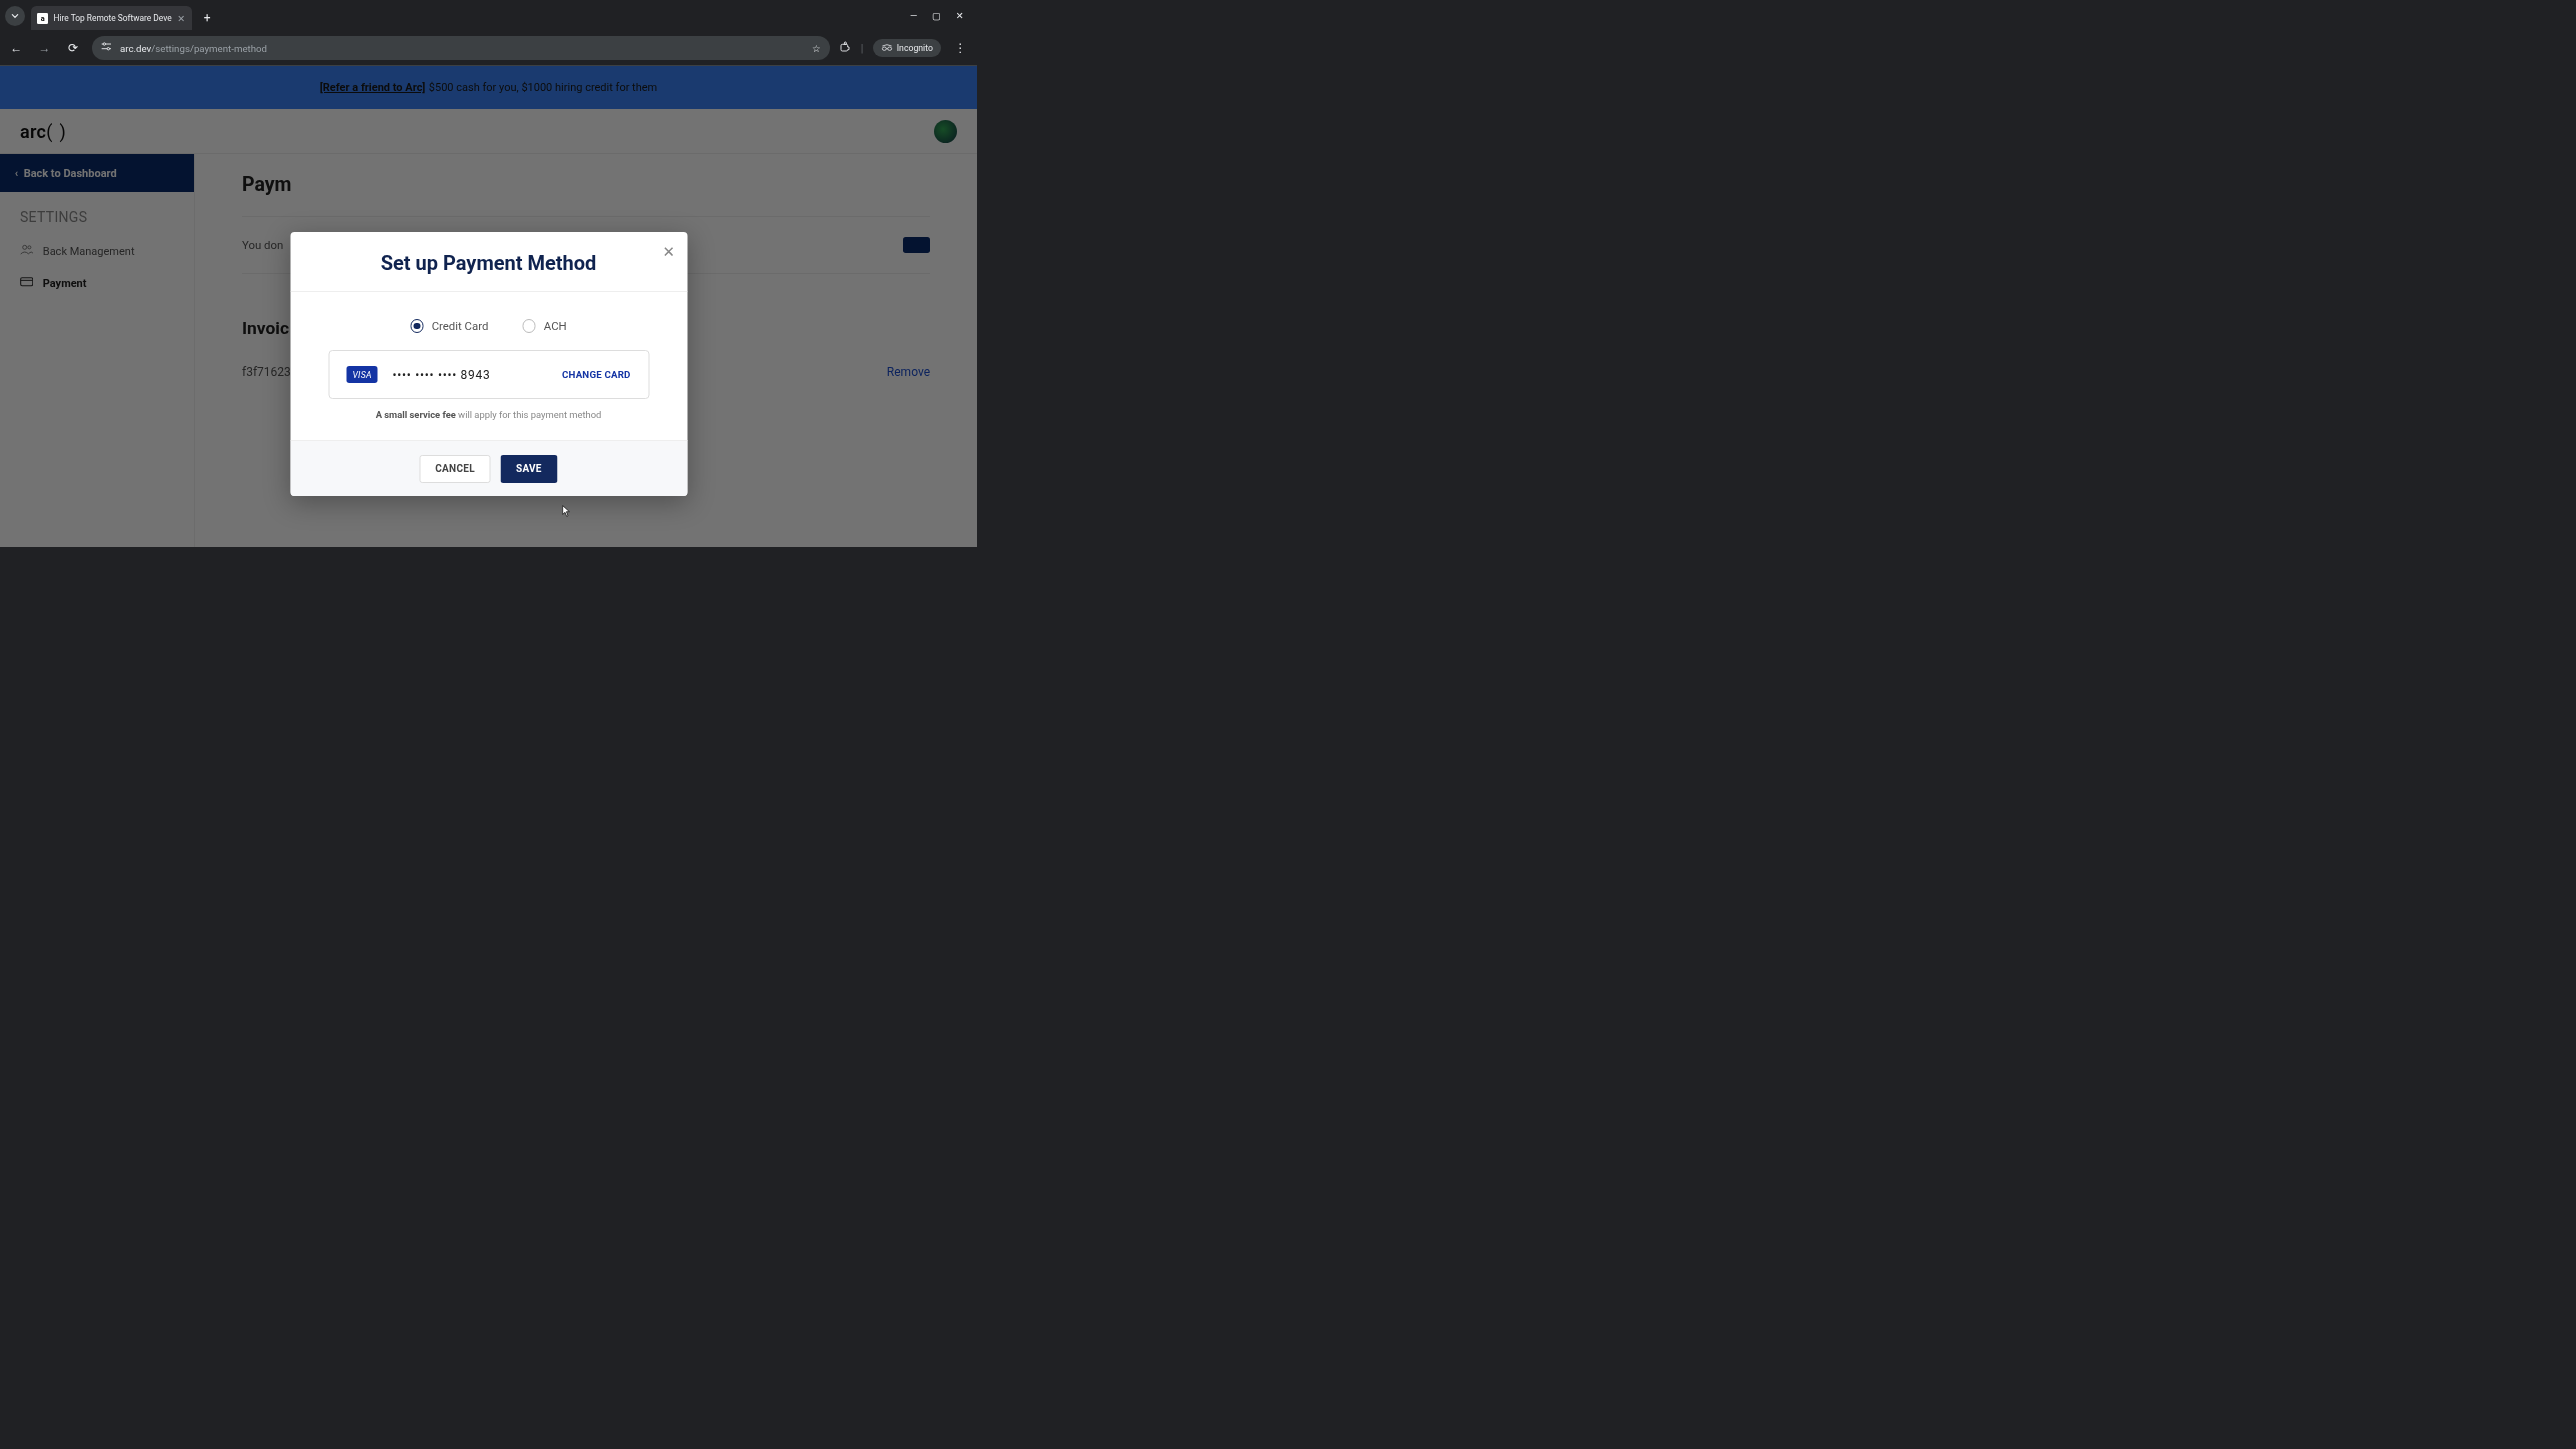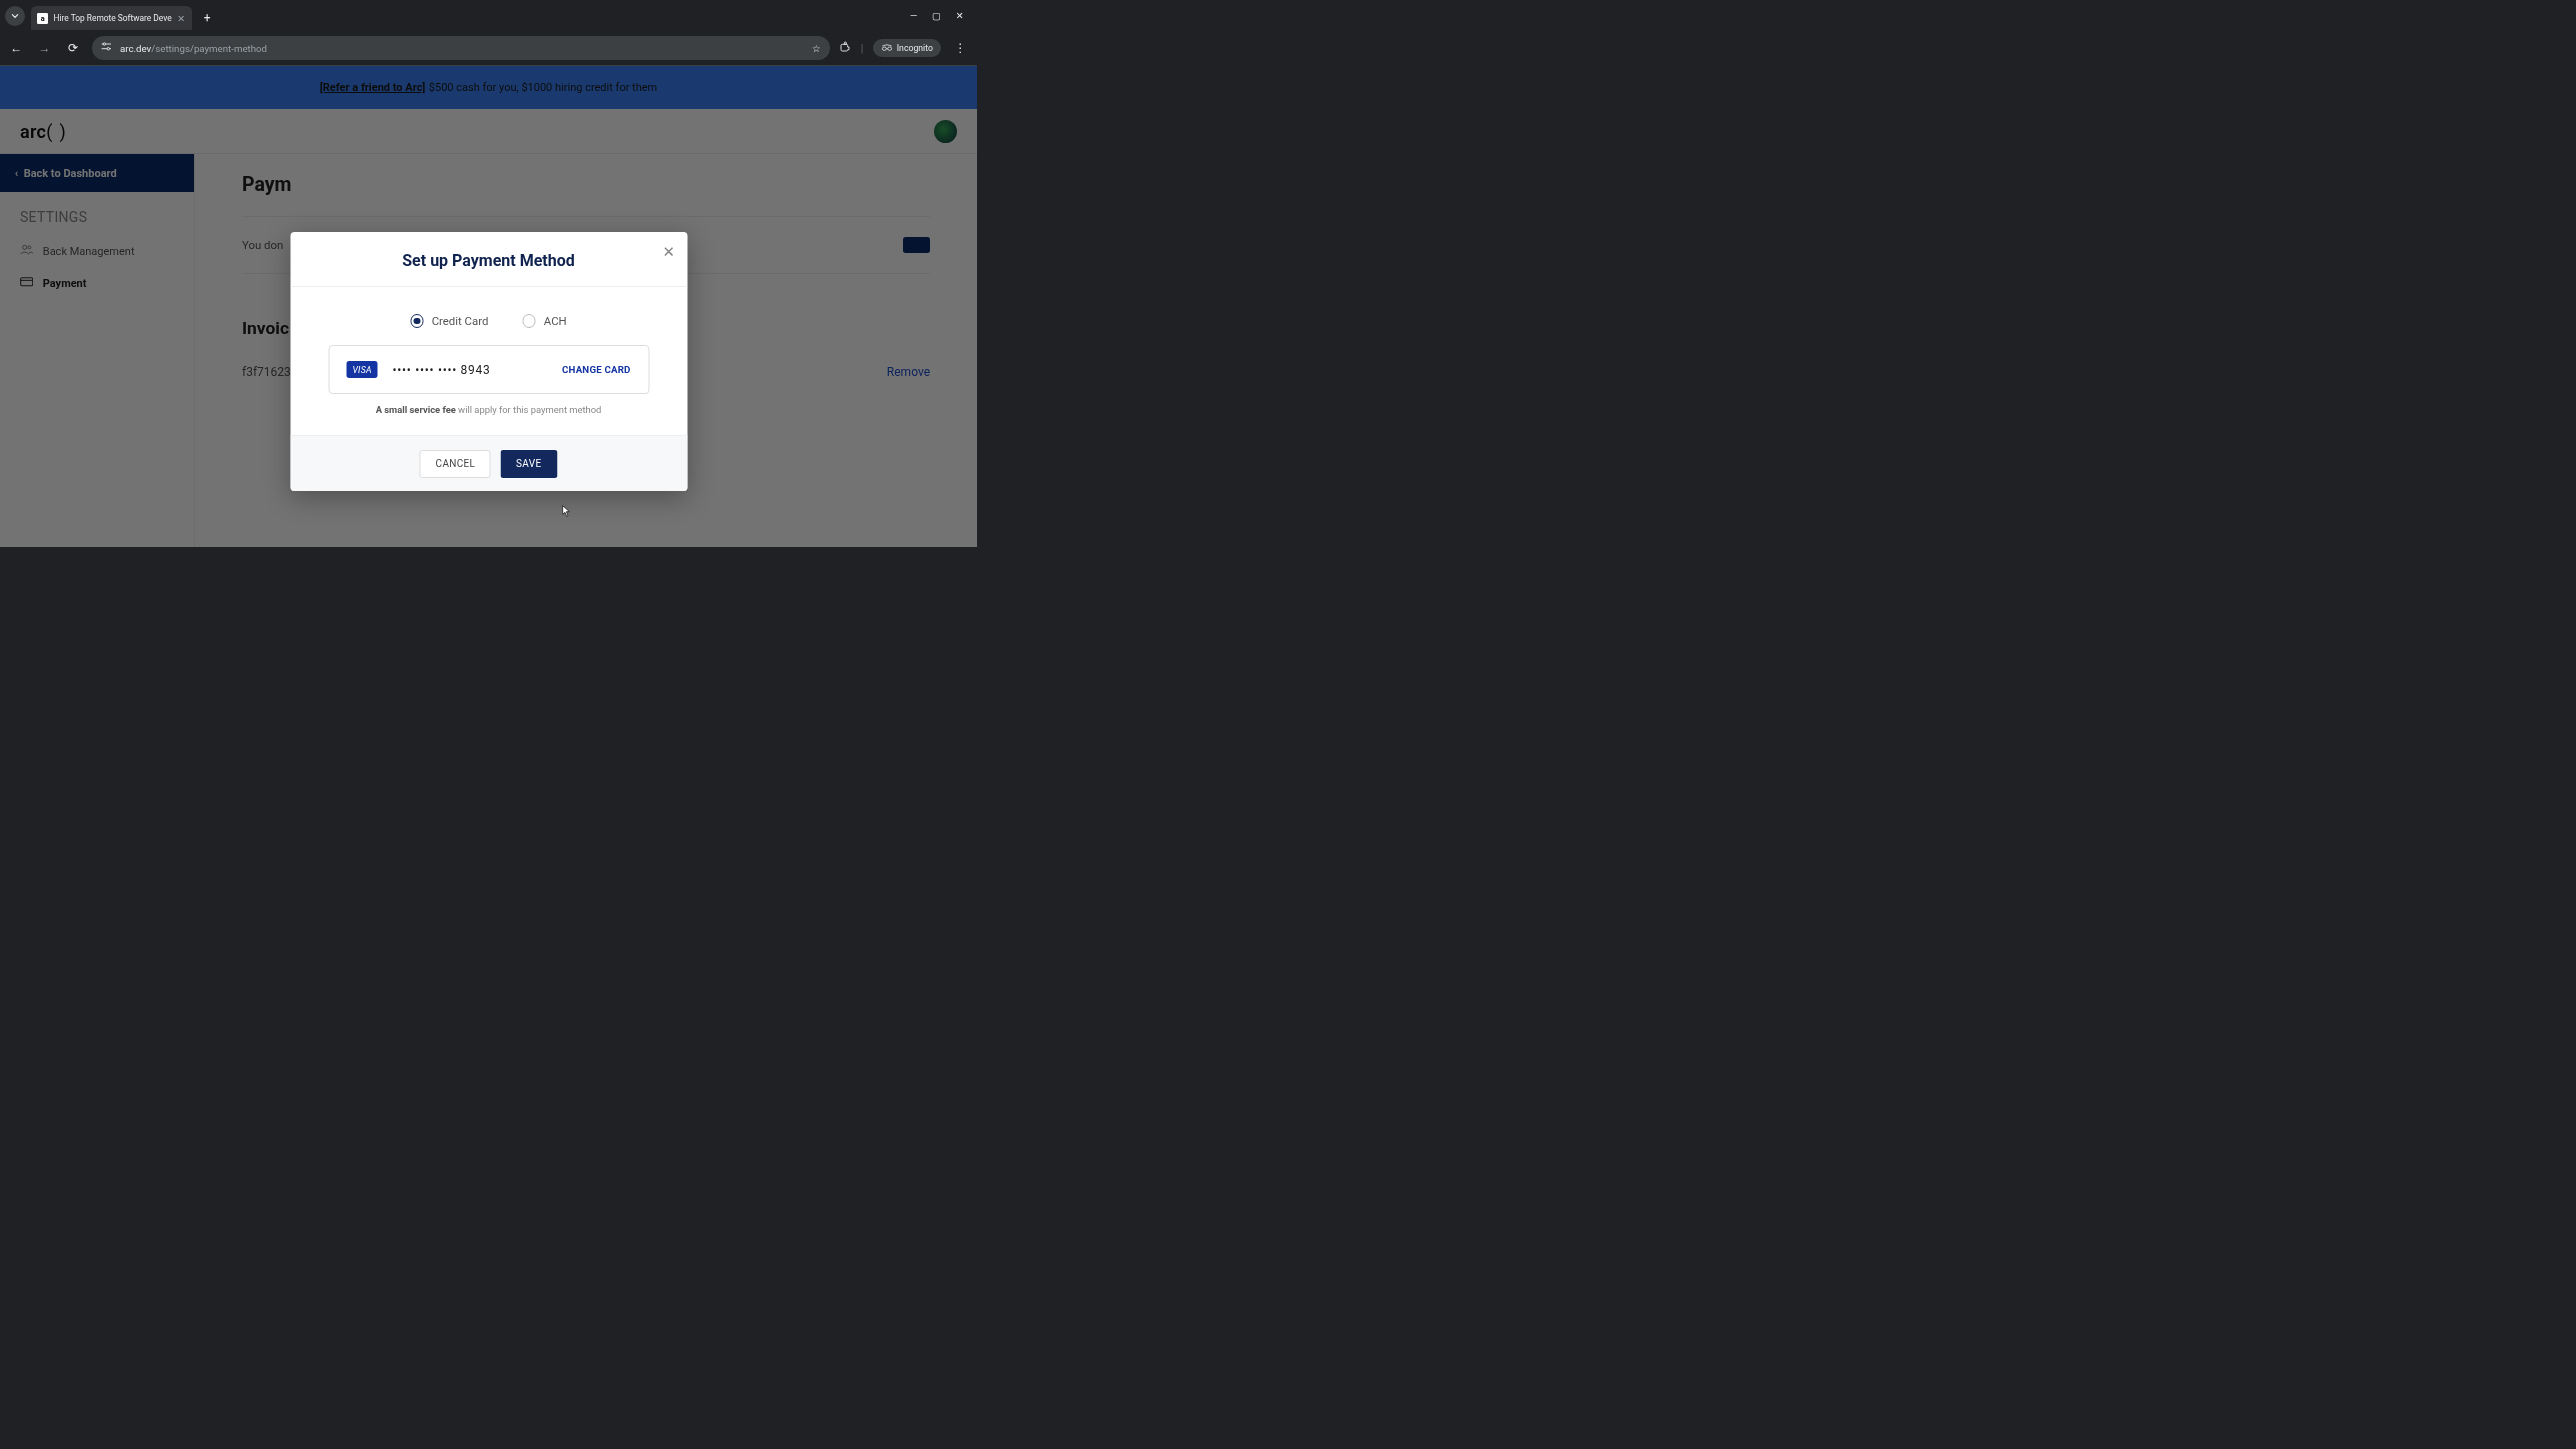--- a/index.html
+++ b/index.html
@@ -186,21 +186,21 @@
     border-radius: 4px;
     box-shadow: 0 6.7px 27px rgba(0,0,0,0.3);
     overflow: hidden;
   }
   .modal-head {
     position: relative;
     padding: 19px 13.4px 16px;
     border-bottom: 0.7px solid #eee;
     text-align: center;
   }
-  .modal-title { font-size: 16px; font-weight: 700; color: #10234f; }
+  .modal-title { font-size: 20px; font-weight: 700; color: #10234f; }
   .modal-close {
     position: absolute; right: 12px; top: 10.7px; font-size: 14.8px; color: #888; cursor: pointer;
   }
   .modal-body { padding: 27px 38px 20px; text-align: center; }
   .radio-row {
     display: flex; justify-content: center; gap: 34px; margin-bottom: 17.4px;
     font-size: 11.4px; color: #555; text-align: right;
   }
   .radio-opt { display: flex; align-items: center; gap: 8px; cursor: pointer;}
   .radio-outer {
@@ -226,21 +226,21 @@
     cursor: pointer; letter-spacing: 0.2px;
   }
   .fee-note { font-size: 9.4px; color: #888; }
   .fee-note b { color: #555; font-weight: 700; }
 
   .modal-foot {
     background: #f7f8fa; border-top: 0.7px solid #eee;
     padding: 13.4px; display: flex; justify-content: center; gap: 9.4px;
   }
   .btn {
-    padding: 7.4px 14.8px; border-radius: 2.7px; font-weight: 400; font-size: 10px;
+    padding: 7.4px 14.8px; border-radius: 2.7px; font-weight: 700; font-size: 10px;
     letter-spacing: 0.3px; cursor: pointer; border: 0.7px solid transparent; text-align: center;
   }
   .btn-cancel { background: #fff; border-color: #ddd; color: #444; }
   .btn-save { background: #13295e; color: #fff; }
 
   .cursor-arrow {
     position: absolute;
     top: 439px; left: 562px;
     font-size: 10.7px; color: #000;
     pointer-events: none;

